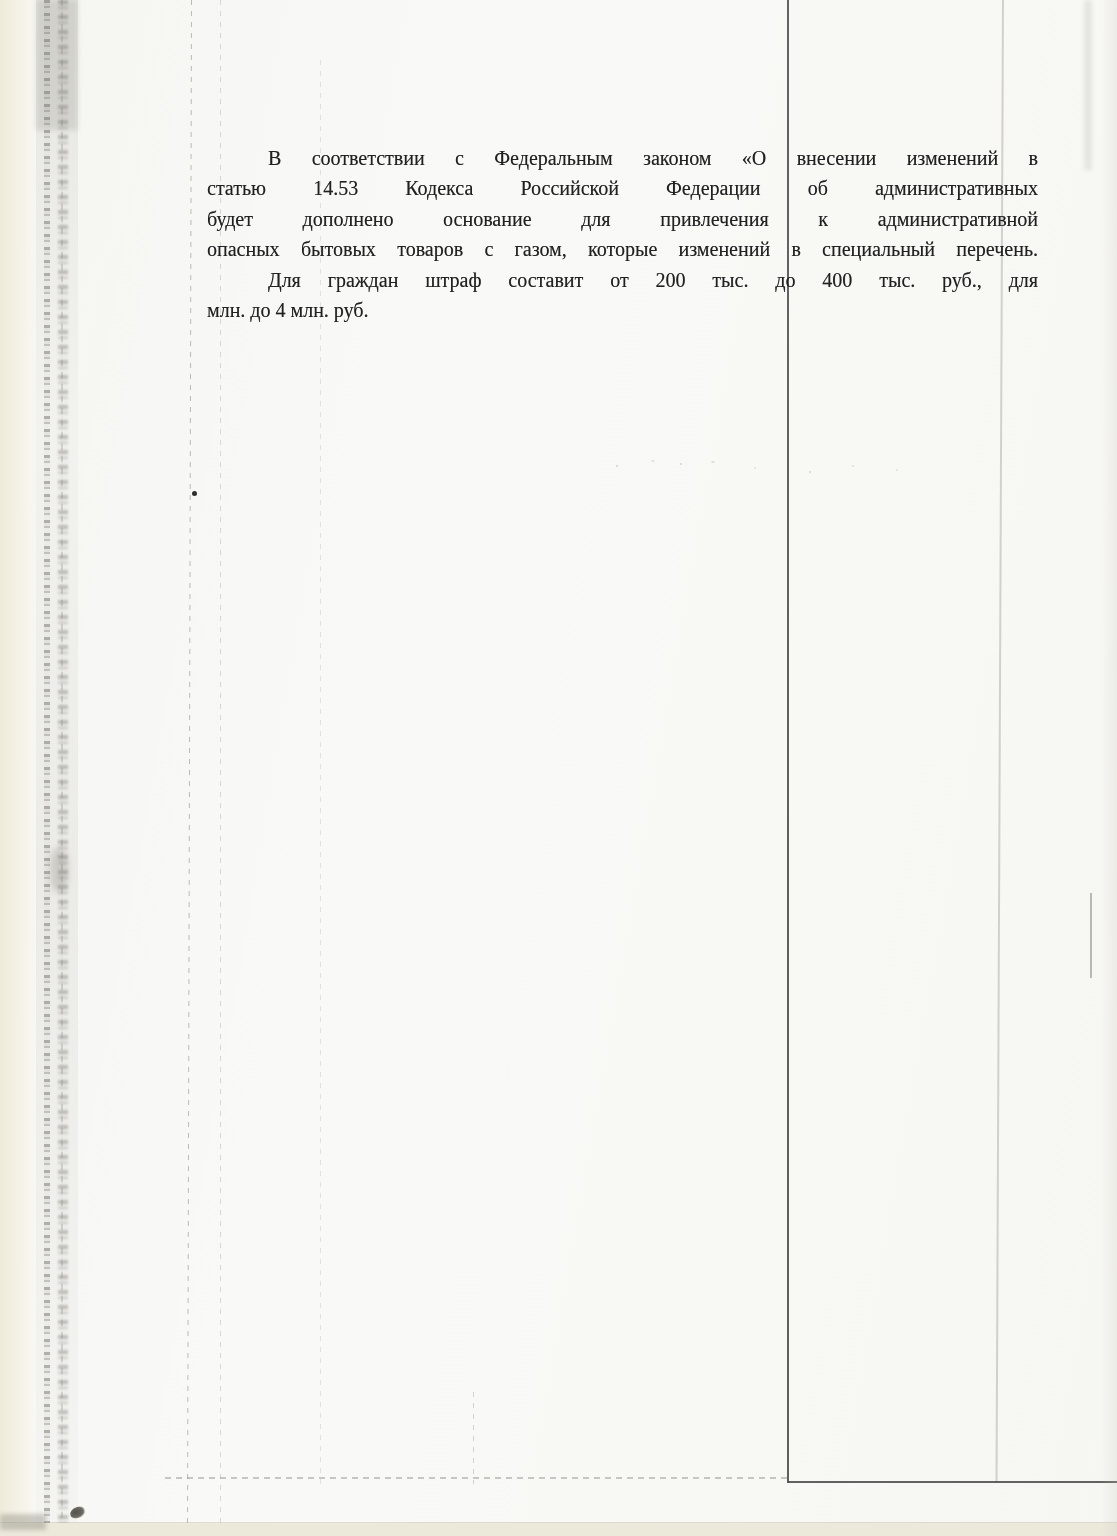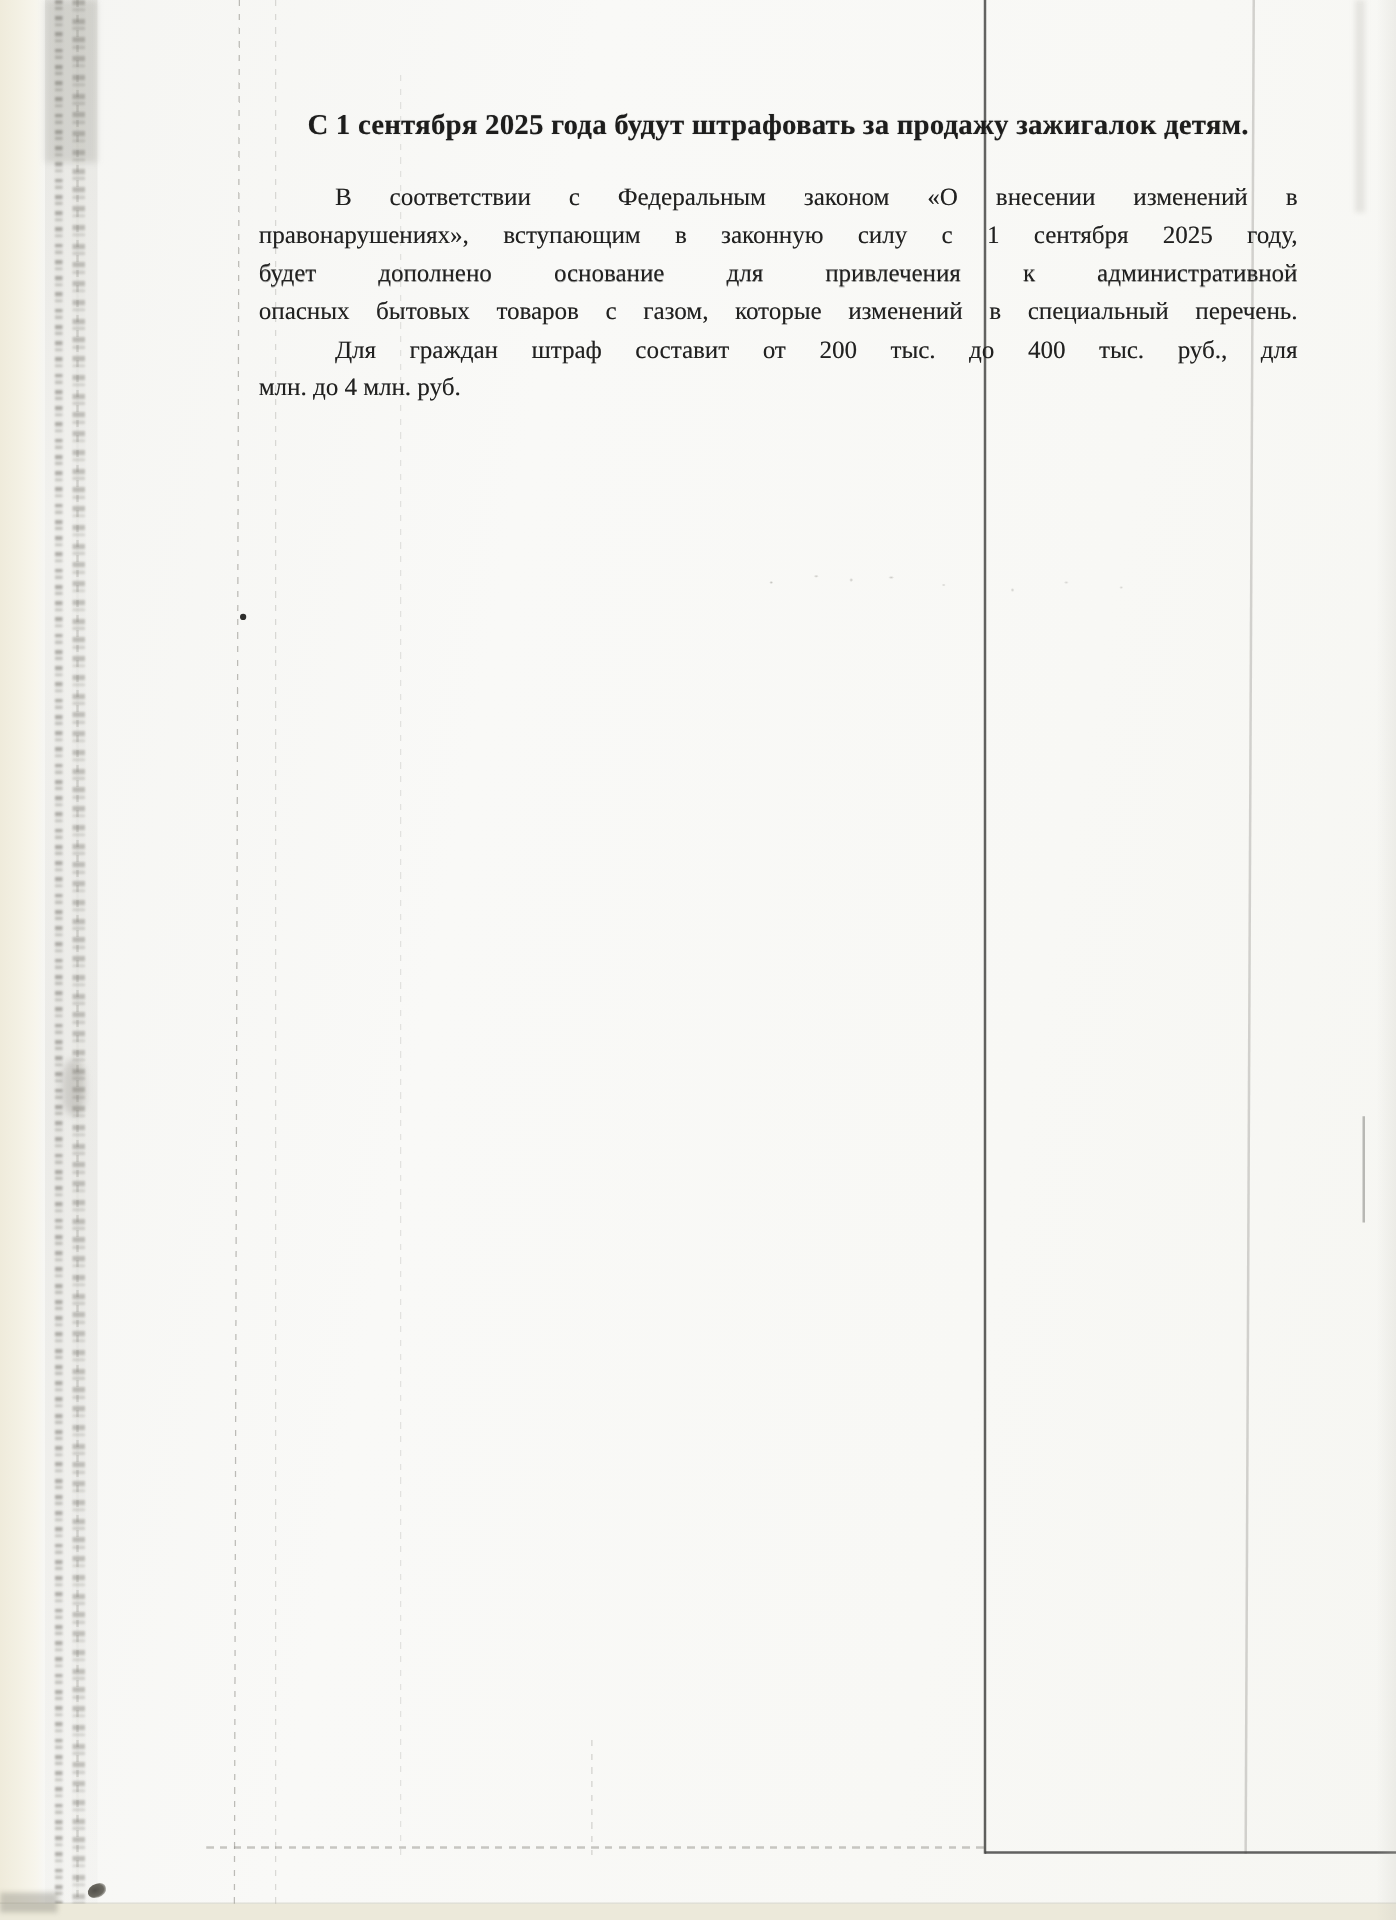--- a/index.html
+++ b/index.html
@@ -126,24 +126,23 @@
   <div class="abs hline-dark"></div>
   <div class="abs hline-faint"></div>
   <div class="abs bottom-band"></div>
   <div class="abs bottom-left-smudge"></div>
   <div class="abs ink-blob"></div>
   <div class="abs ink-dot"></div>
   <div class="abs speck-row"></div>
   <div class="abs right-shade"></div>
   <div class="abs right-top-streak"></div>
 
-  <div class="doc-title">С 1 сентября 2025 года будут штрафовать за продажу зажигалок детям.</div>
 
   <div class="doc-body">
     <div class="tline indent">В соответствии с Федеральным законом «О внесении изменений в</div>
-    <div class="tline">правонарушениях», вступающим в законную силу с 1 сентября 2025 году,</div>
+    <div class="tline">статью 14.53 Кодекса Российской Федерации об административных</div>
     <div class="tline">будет дополнено основание для привлечения к административной</div>
     <div class="tline">опасных бытовых товаров с газом, которые изменений в специальный перечень.</div>
     <div class="tline indent">Для граждан штраф составит от 200 тыс. до 400 тыс. руб., для</div>
     <div class="tline lastline">млн. до 4 млн. руб.</div>
   </div>
 
 </div>
 
 </body></html>

